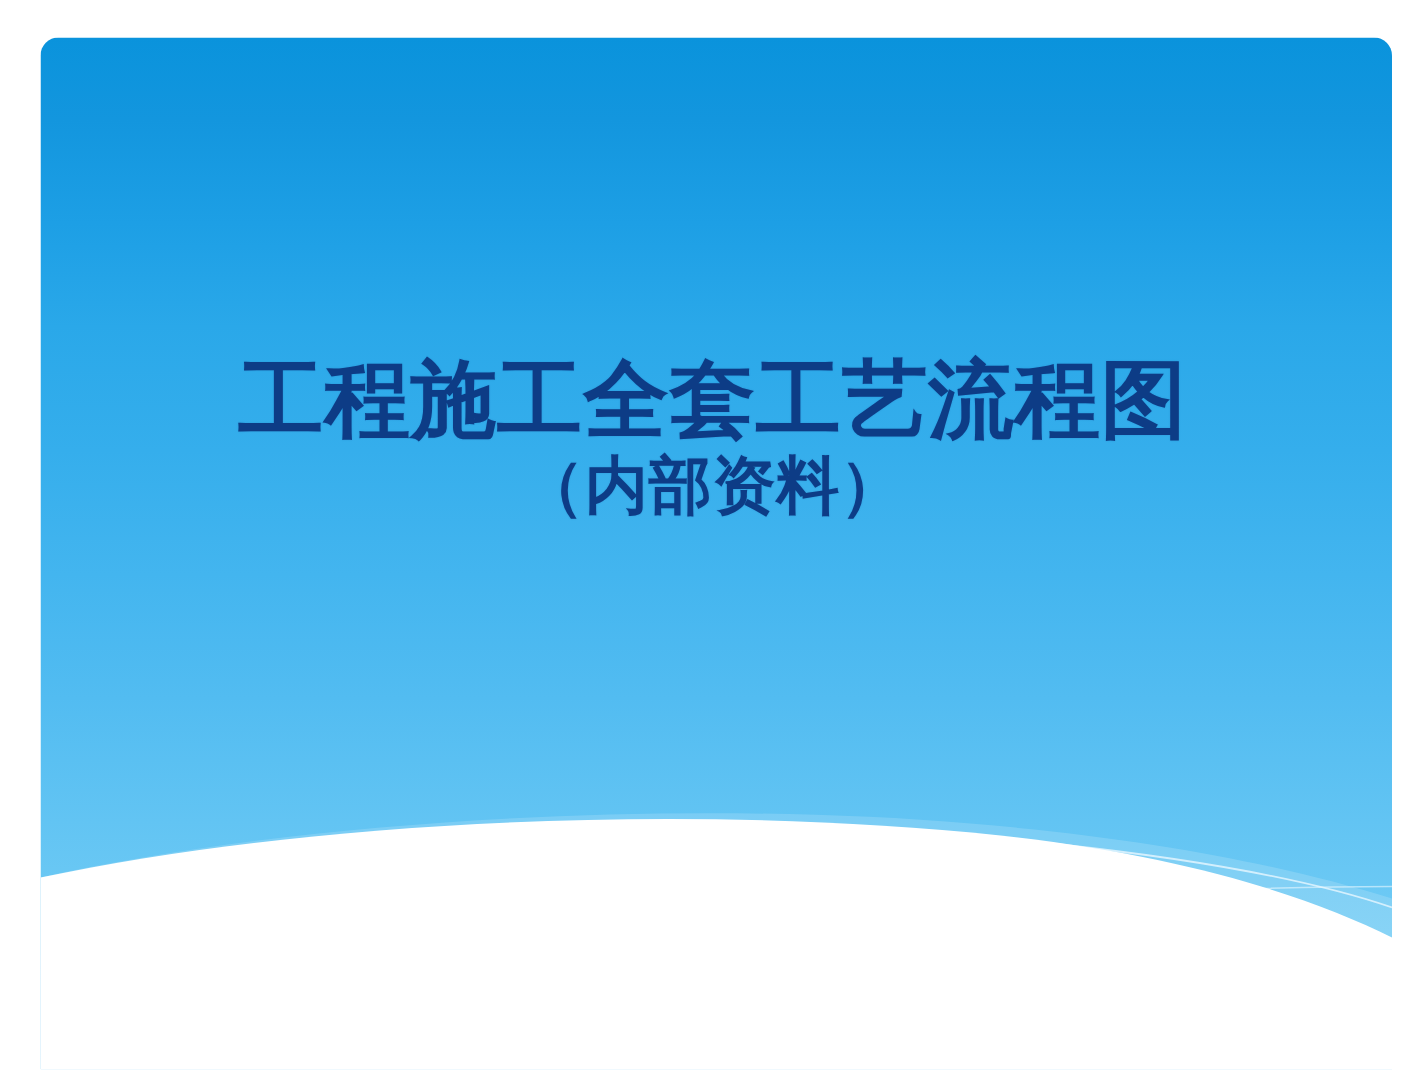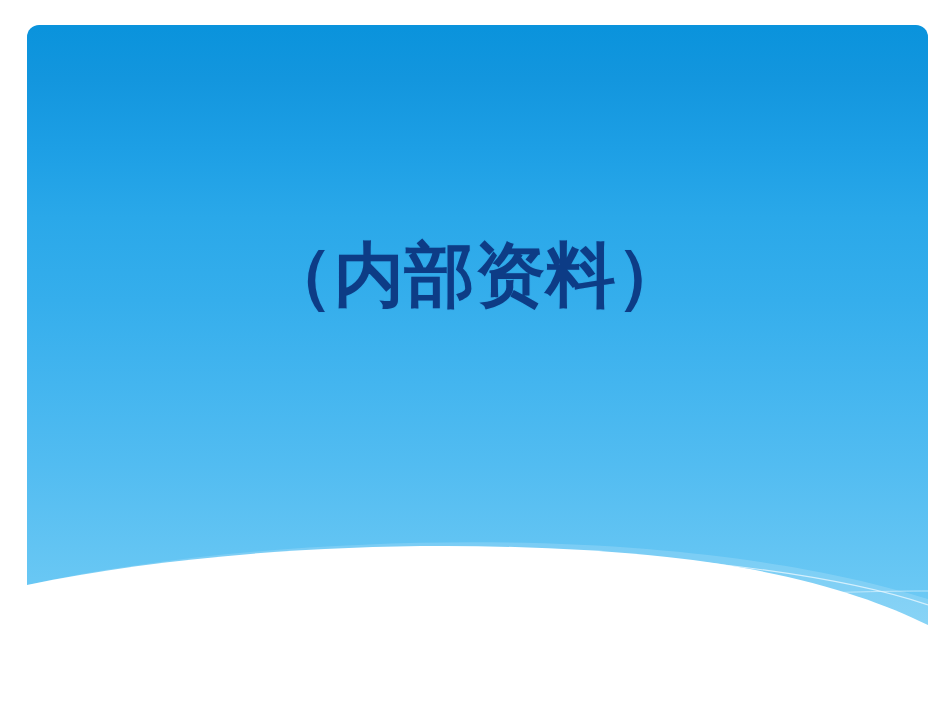--- a/index.html
+++ b/index.html
@@ -73,21 +73,21 @@
     color: #0d3c86;
     font-weight: bold;
     font-size: 57px;
     letter-spacing: 0.5px;
     font-family: "DejaVu Sans", "Liberation Sans", sans-serif;
     text-shadow: 0 0 1px rgba(13,60,134,0.25);
     white-space: nowrap;
   }
 
   #title-line-2 {
-    font-size: 70px;
+    font-size: 42px;
   }
 </style>
 </head>
 <body>
 
 <div id="slide">
 
   <div id="panel">
 
     <div id="panel-gradient"></div>
@@ -104,16 +104,17 @@
 
       <path d="M230,640 C380,600 560,578 740,570 C810,567 866,566 901,566" fill="none" stroke="#eaf8ff" stroke-opacity="0.6" stroke-width="1"></path>
 
       <path d="M0,560 C180,522 430,510 640,532 C760,545 845,572 901,600 L901,688 L0,688 Z" fill="#ffffff"></path>
 
       <path d="M0,612 C160,588 350,572 540,576 C700,580 820,604 901,630 L901,688 L0,688 Z" fill="#ffffff" fill-opacity="0.55"></path>
     </svg>
   </div>
 
   <div id="title-block">
+    <span class="title-line" id="title-line-1">工程施工全套工艺流程图</span>
     <span class="title-line" id="title-line-2">（内部资料）</span>
   </div>
 
 </div>
 
 </body></html>

